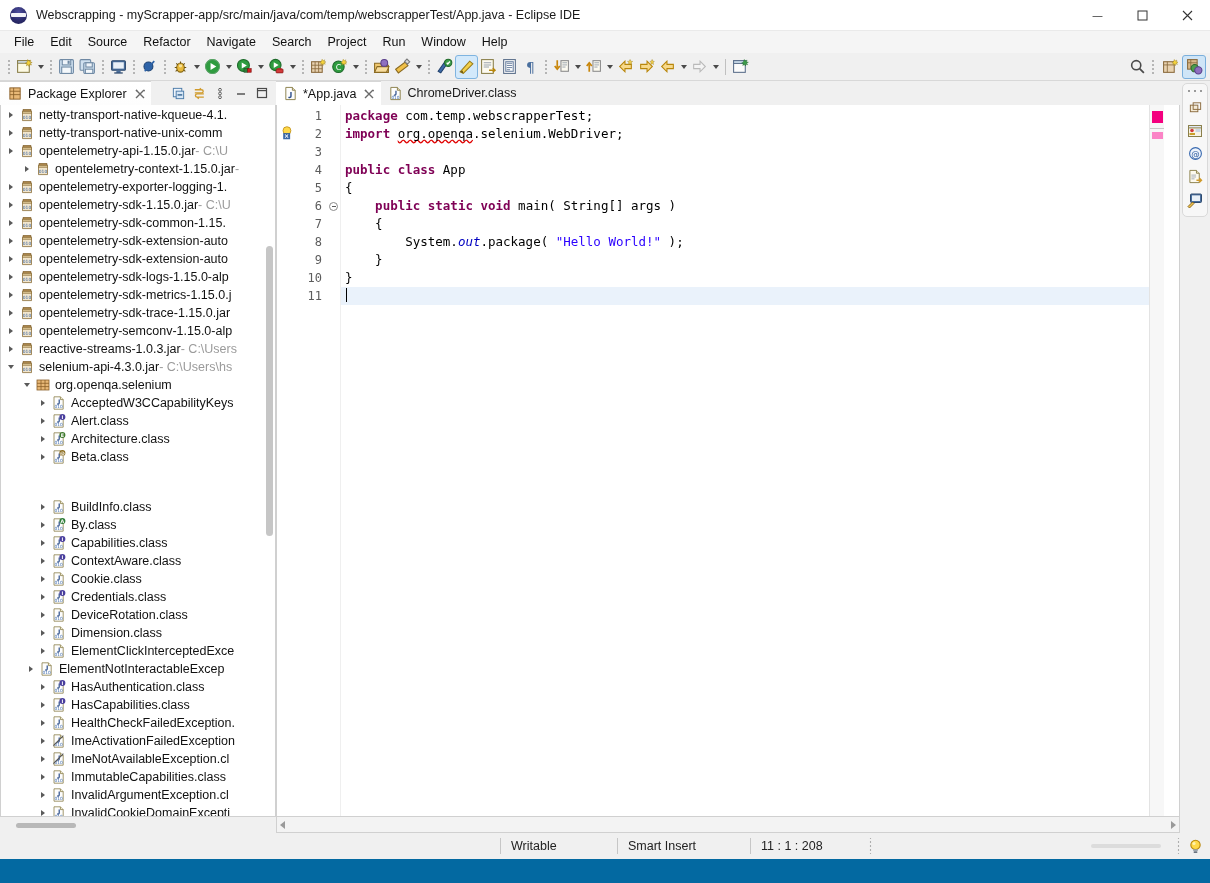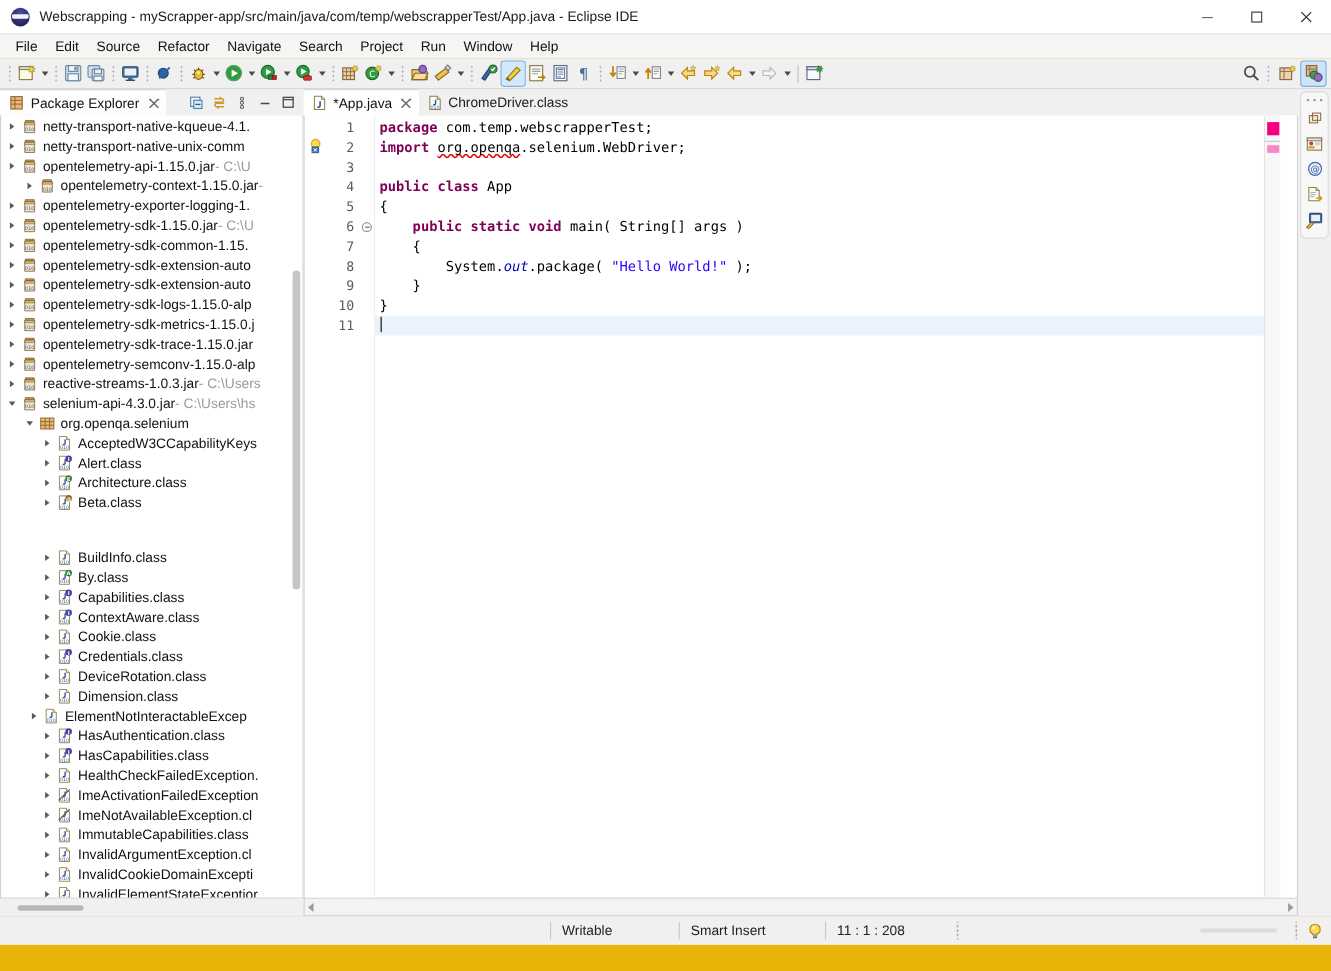--- a/index.html
+++ b/index.html
@@ -6,21 +6,21 @@
   html, body {
     margin: 0; padding: 0;
     width: 1210px; height: 883px;
     overflow: hidden;
     background: #f0f0f0;
     font-family: "Liberation Sans", sans-serif;
     font-size: 12px;
     color: #1a1a1a;
     -webkit-font-smoothing: antialiased;
   }
-  .app { position: relative; width: 1210px; height: 883px; background: #eab308; }
+  .app { position: relative; width: 1210px; height: 883px; background: #0369a1; }
 
   
   .titlebar {
     height: 31px; display: flex; align-items: center;
     background: #ffffff; border-bottom: 1px solid #eaeaea;
     position: relative;
   }
   .app-logo {
     width: 17px; height: 17px; margin-left: 10px; margin-right: 9px;
     border-radius: 50%;
@@ -939,20 +939,32 @@
               <span class="twist">
                 <i></i>
               </span>
               <svg viewBox="0 0 16 16" class="ticon">
                 <path d="M3 1.8 h6.4 l2.8 2.8 v9.6 h-9.2z" fill="#fdfdfd" stroke="#8a7f4a" stroke-width=".8"></path>
                 <path d="M9.4 1.8 v2.8 h2.8" fill="#efe9cf" stroke="#8a7f4a" stroke-width=".8"></path>
                 <path d="M8.2 4.6 v3.4 c0 1.2-1.3 1.4-2.1.8" stroke="#2a4d8a" stroke-width="1.2" fill="none"></path>
                 <text x="7.6" y="13.4" font-size="4.3" font-family="DejaVu Sans, sans-serif" fill="#3a6ab0" text-anchor="middle">010</text>
               </svg>
               <span class="tlabel">Dimension.class</span>
+            </div>
+            <div class="trow" style="padding-left: 34px;">
+              <span class="twist">
+                <i></i>
+              </span>
+              <svg viewBox="0 0 16 16" class="ticon">
+                <path d="M3 1.8 h6.4 l2.8 2.8 v9.6 h-9.2z" fill="#fdfdfd" stroke="#8a7f4a" stroke-width=".8"></path>
+                <path d="M9.4 1.8 v2.8 h2.8" fill="#efe9cf" stroke="#8a7f4a" stroke-width=".8"></path>
+                <path d="M8.2 4.6 v3.4 c0 1.2-1.3 1.4-2.1.8" stroke="#2a4d8a" stroke-width="1.2" fill="none"></path>
+                <text x="7.6" y="13.4" font-size="4.3" font-family="DejaVu Sans, sans-serif" fill="#3a6ab0" text-anchor="middle">010</text>
+              </svg>
+              <span class="tlabel">ElementClickInterceptedExce</span>
             </div>
             <div class="trow" style="padding-left: 22px;">
               <span class="twist">
                 <i></i>
               </span>
               <svg viewBox="0 0 16 16" class="ticon">
                 <path d="M3 1.8 h6.4 l2.8 2.8 v9.6 h-9.2z" fill="#fdfdfd" stroke="#8a7f4a" stroke-width=".8"></path>
                 <path d="M9.4 1.8 v2.8 h2.8" fill="#efe9cf" stroke="#8a7f4a" stroke-width=".8"></path>
                 <path d="M8.2 4.6 v3.4 c0 1.2-1.3 1.4-2.1.8" stroke="#2a4d8a" stroke-width="1.2" fill="none"></path>
                 <text x="7.6" y="13.4" font-size="4.3" font-family="DejaVu Sans, sans-serif" fill="#3a6ab0" text-anchor="middle">010</text>

